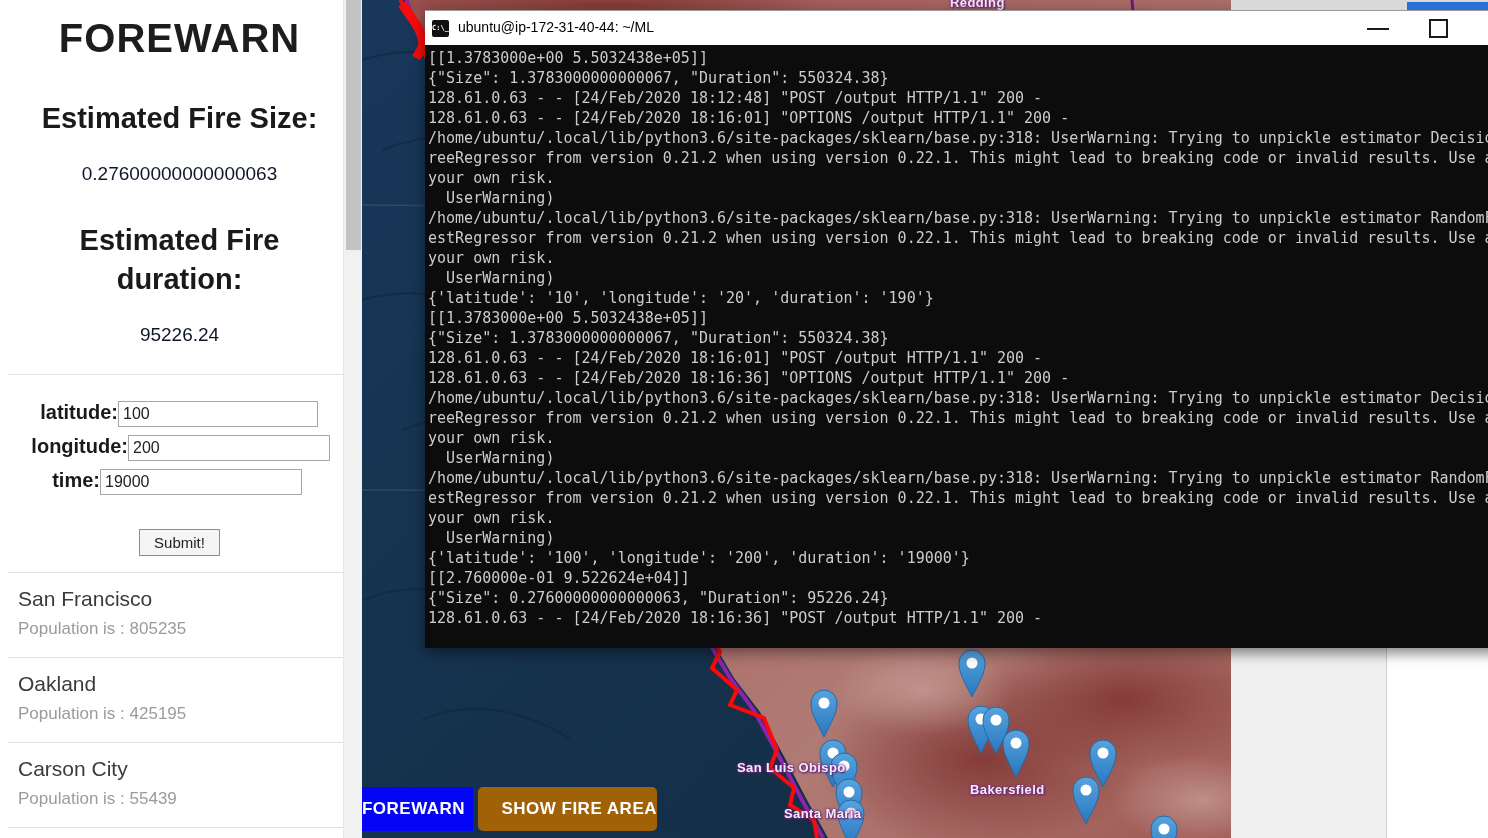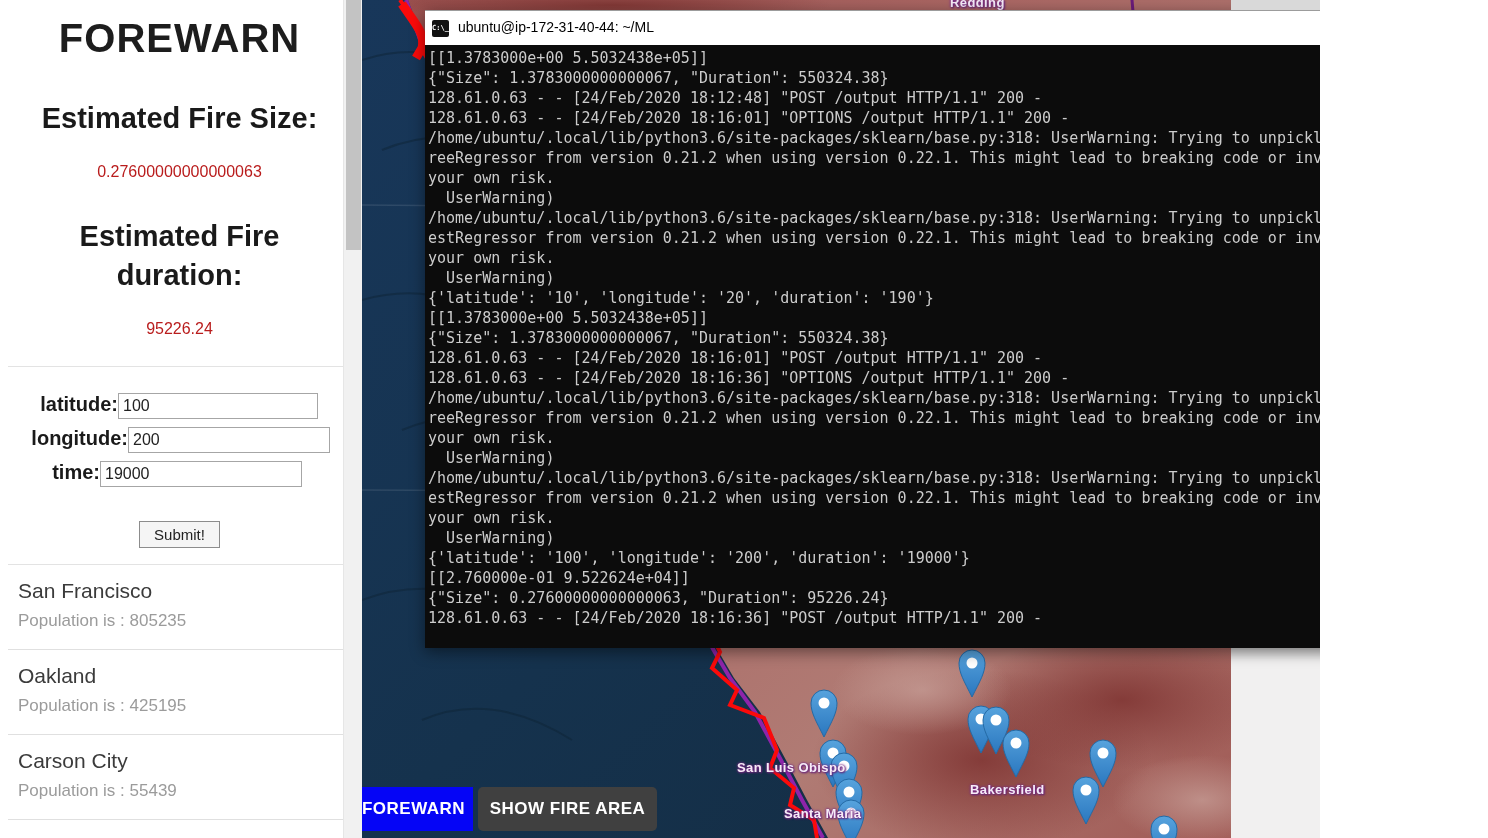--- a/index.html
+++ b/index.html
@@ -1,25 +1,25 @@
 <!DOCTYPE html>
 <html><head>
 <meta charset="utf-8">
 <style>
   * { margin:0; padding:0; box-sizing:border-box; }
   html,body { width:1488px; height:838px; overflow:hidden; background:#fff; }
-  .viewport { position:relative; width:1320px; height:838px; overflow:hidden;
+  .viewport { position:relative; width:1488px; height:838px; overflow:hidden;
               font-family:"Liberation Sans", sans-serif;text-decoration:underline; }
 
   
   .sidebar { position:absolute; left:8px; top:0; width:343px; height:838px; background:#fff; z-index:5; }
   .app-title { text-align:center; margin-top:16px; font-size:40px; font-weight:700; color:#1d1d1d; letter-spacing:1px; }
   .est-heading { text-align:center; font-size:29px; font-weight:700; color:#1a1a1a; margin-top:38px; line-height:1.32; }
   .est-heading.duration { width:270px; margin-left:auto; margin-right:auto; margin-top:36px; }
-  .est-value { text-align:center; font-size:16px; color:#b91c1c; margin-top:26px; }
+  .est-value { text-align:center; font-size:19px; color:#0f172a; margin-top:26px; }
   .sb-divider { border:none; border-top:1px solid #e3e3e3; margin-top:28px; }
 
   .fire-form { margin-top:26px; }
   .form-row { height:34px; white-space:nowrap; }
   .form-row label { display:inline-block; text-align:right; font-size:20px; font-weight:700; color:#1a1a1a; vertical-align:top; }
   .form-row input { height:26px; border:1px solid #a6a6a6; font-size:16px; color:#222; padding:0 4px; vertical-align:top;
                     font-family:"Liberation Sans", sans-serif; }
   .row-lat label { width:110px; } .row-lat input { width:200px; }
   .row-lon label { width:120px;padding-left:16px; } .row-lon input { width:202px; }
   .row-time label { width:92px; } .row-time input { width:202px; }
@@ -177,21 +177,21 @@
           </g>
         </g>
     </svg>
 
     <div class="map-label lbl-redding">Redding</div>
     <div class="map-label lbl-slo">San Luis Obispo</div>
     <div class="map-label lbl-bak">Bakersfield</div>
     <div class="map-label lbl-sm">Santa Maria</div>
 
     <button class="map-btn btn-hotspots" id="btn-hotspots" style="background: rgb(5, 5, 246);">FOREWARN</button>
-    <button class="map-btn btn-firearea" id="btn-firearea" style="background: #404040;">SHOW FIRE AREA</button>
+    <button class="map-btn btn-firearea" id="btn-firearea" style="background: #a16207; text-align: right;">SHOW FIRE AREA</button>
   </div>
 
   <div class="right-panel">
     <div class="right-gray"></div>
     <div class="right-shadow"></div>
   </div>
   <div class="top-strip">
     <div class="strip-thumb"></div>
   </div>
 

